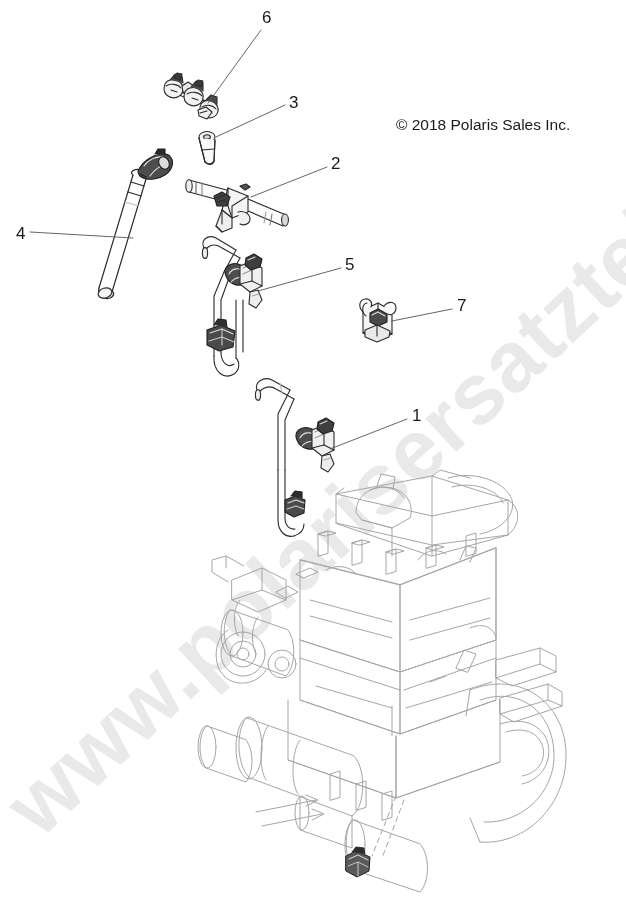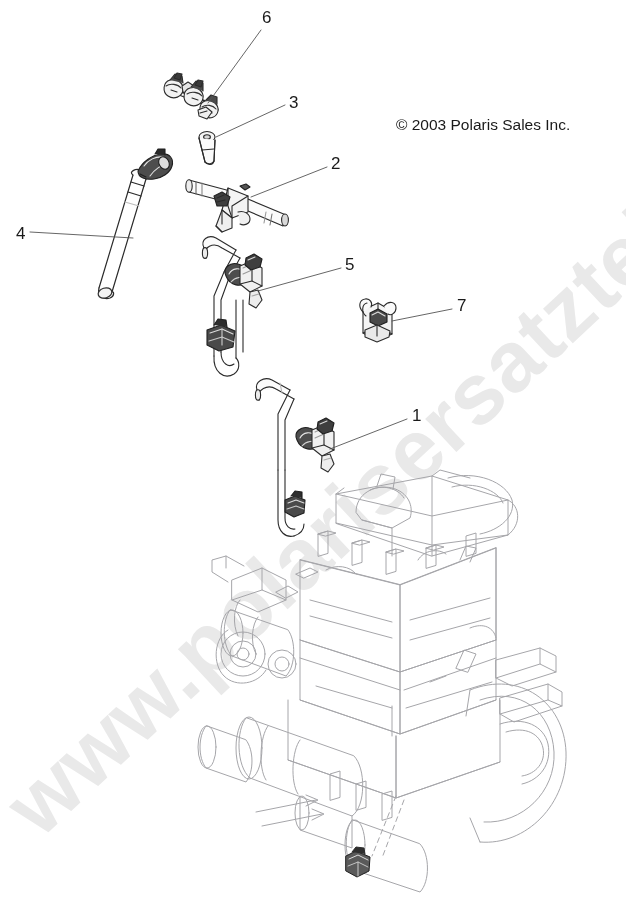--- a/index.html
+++ b/index.html
@@ -406,21 +406,21 @@
       <line x1="261" y1="30" x2="208" y2="103"></line>
       <line x1="285" y1="105" x2="216" y2="137"></line>
       <line x1="327" y1="167" x2="251" y2="197"></line>
       <line x1="341" y1="268" x2="258" y2="291"></line>
       <line x1="452" y1="309" x2="392" y2="321"></line>
       <line x1="407" y1="419" x2="330" y2="449"></line>
       <line x1="30" y1="232" x2="133" y2="238"></line>
     </g>
   </svg>
 
-  <div id="copyright">© 2003 Polaris Sales Inc.</div>
+  <div id="copyright">© 2018 Polaris Sales Inc.</div>
 
   <div class="callout" style="left:262px; top:9px;">6</div>
   <div class="callout" style="left:289px; top:94px;">3</div>
   <div class="callout" style="left:331px; top:155px;">2</div>
   <div class="callout" style="left:345px; top:256px;">5</div>
   <div class="callout" style="left:457px; top:297px;">7</div>
   <div class="callout" style="left:412px; top:407px;">1</div>
   <div class="callout" style="left:16px; top:225px;">4</div>
 
 </div>

